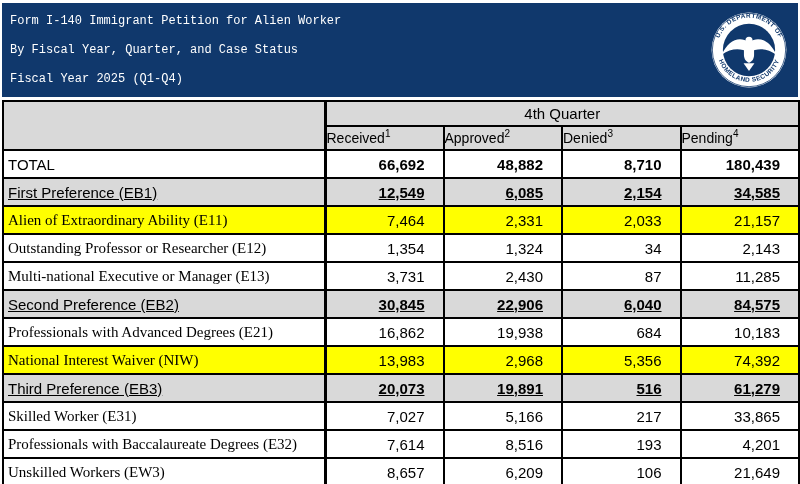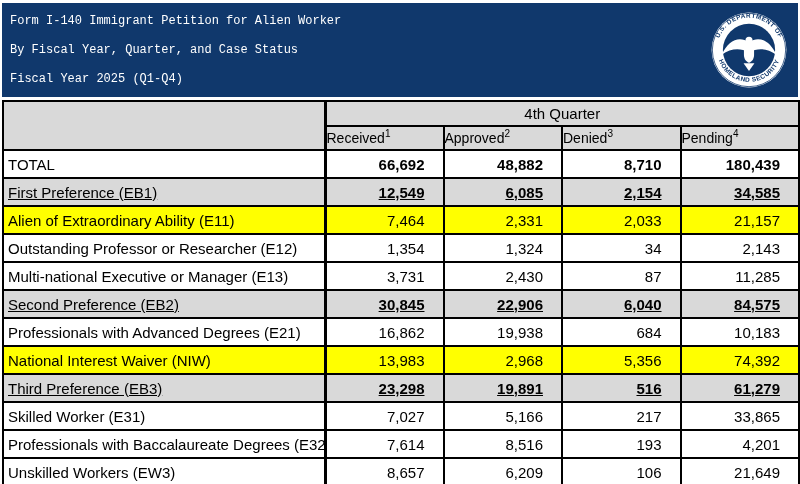--- a/index.html
+++ b/index.html
@@ -93,21 +93,21 @@
     text-align:right;
     padding-right:18px;
     background:#fff;
     height:28px;
   }
   tr.row-total td.num-cell{font-weight:bold;}
   tr.row-section td{background:var(--gray);text-decoration:underline;}
   tr.row-section td.num-cell{font-weight:bold;text-align:right;}
   tr.row-highlight td{background:var(--yellow);}
   tr.row-highlight td.label-cell,
-  tr.row-sub td.label-cell{}
+  tr.row-sub td.label-cell{font-family:Liberation Serif, serif;}
 
   
   .seal text{font-family:"Liberation Sans", sans-serif;font-weight:bold;}
 </style>
 </head>
 <body>
 
 <div class="page">
 
   <header class="banner">
@@ -214,21 +214,21 @@
         </tr>
         <tr class="row-highlight">
           <td class="label-cell">National Interest Waiver (NIW)</td>
           <td class="num-cell">13,983</td>
           <td class="num-cell">2,968</td>
           <td class="num-cell">5,356</td>
           <td class="num-cell">74,392</td>
         </tr>
         <tr class="row-section">
           <td class="label-cell">Third Preference (EB3)</td>
-          <td class="num-cell">23,298</td>
+          <td class="num-cell">20,073</td>
           <td class="num-cell">19,891</td>
           <td class="num-cell">516</td>
           <td class="num-cell">61,279</td>
         </tr>
         <tr class="row-sub">
           <td class="label-cell">Skilled Worker (E31)</td>
           <td class="num-cell">7,027</td>
           <td class="num-cell">5,166</td>
           <td class="num-cell">217</td>
           <td class="num-cell">33,865</td>

